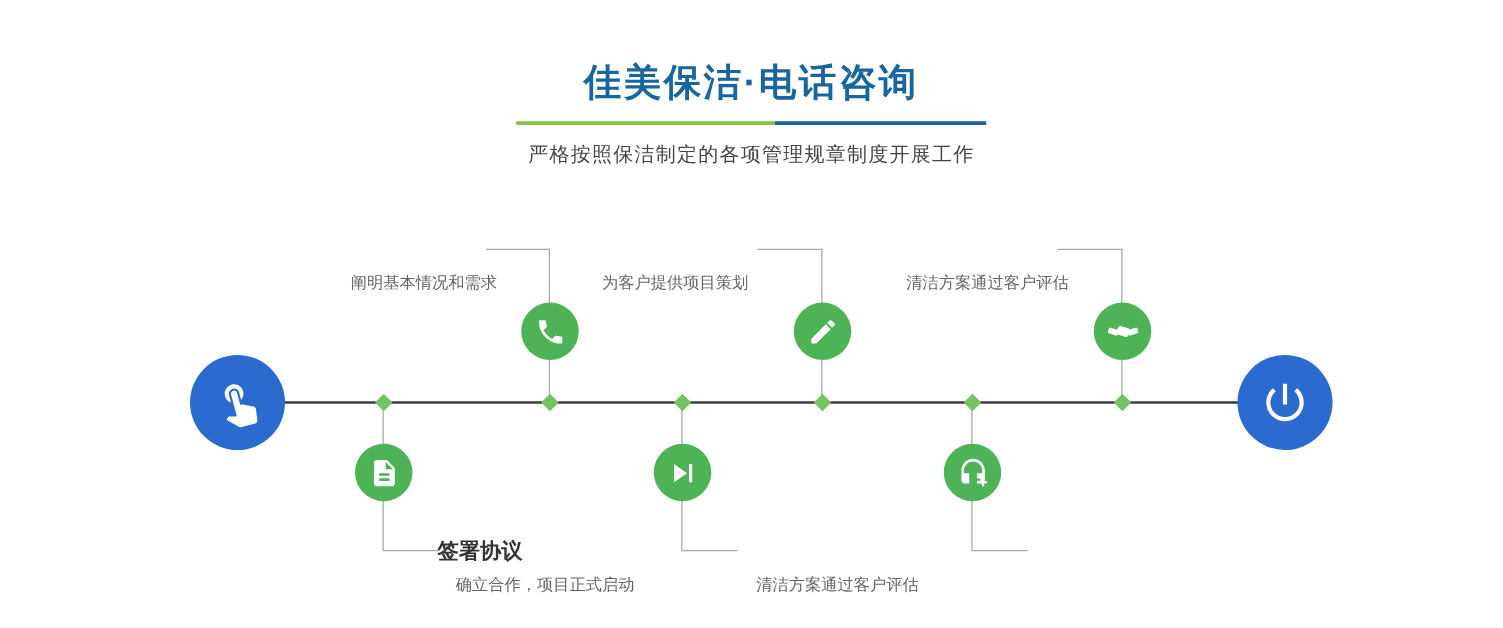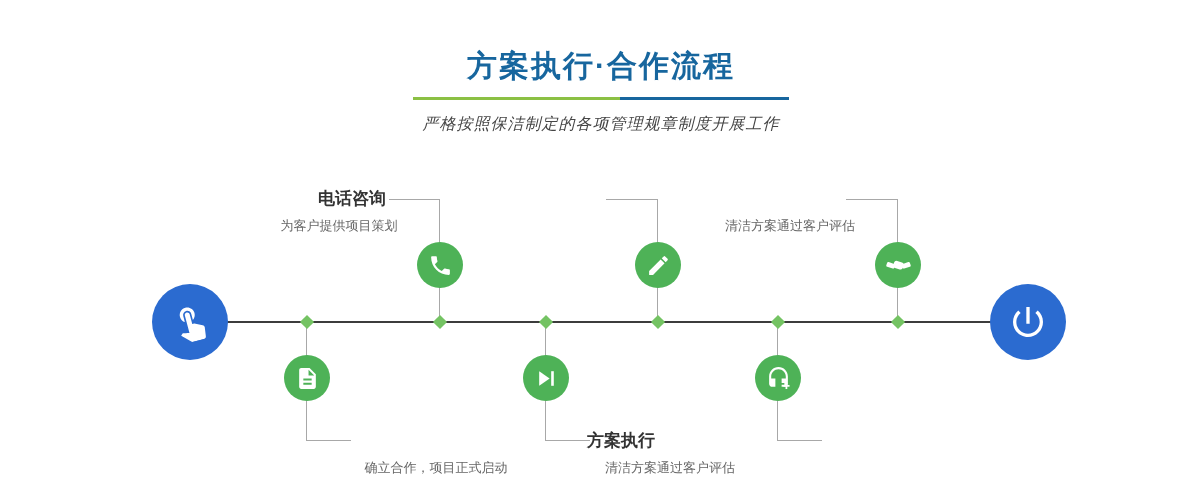--- a/index.html
+++ b/index.html
@@ -6,21 +6,21 @@
   html,body { background:#fff; }
   body { font-family:"Liberation Sans","DejaVu Sans",sans-serif; }
   #canvas { position:relative; width:1202px; height:502px; background:#ffffff; overflow:hidden; }
 
   .title { position:absolute; top:46px; left:0; width:100%; text-align:center;
            font-size:30px; font-weight:bold; color:#17669e; letter-spacing:2px; }
   .underline { position:absolute; top:97px; left:413px; width:376px; height:3px; display:flex; }
   .underline .ug { flex:0 0 55%; background:#8bc044; }
   .underline .ub { flex:1; background:#17669e; }
   .subtitle { position:absolute; top:114px; left:0; width:100%; text-align:center;
-              font-size:16px; color:#454545; letter-spacing:1px;font-style:italic; }
+              font-size:16px; color:#454545; letter-spacing:1px; }
 
   .tl { position:absolute; left:190px; top:321px; width:838px; height:2px; background:#3c3c3c; }
 
   .vl { position:absolute; width:1px; background:#a8a8a8; }
   .hl { position:absolute; height:1px; background:#a8a8a8; }
 
   .d  { position:absolute; top:317px; width:10px; height:10px; background:#74c363;
         transform:rotate(45deg); }
 
   .gc { position:absolute; width:46px; height:46px; border-radius:50%; background:#4eb257;
@@ -34,21 +34,21 @@
   .st { position:absolute; width:140px; text-align:center; font-size:17px; font-weight:bold;
         color:#333333; line-height:20px; }
   .sd { position:absolute; width:220px; text-align:center; font-size:13px; color:#666666;
         line-height:16px; }
 </style>
 </head>
 <body>
 
 <div id="canvas">
 
-  <h1 class="title">方案执行·合作流程</h1>
+  <h1 class="title">佳美保洁·电话咨询</h1>
   <div class="underline">
     <span class="ug"></span>
     <span class="ub"></span>
   </div>
   <div class="subtitle">严格按照保洁制定的各项管理规章制度开展工作</div>
 
   <div class="vl" style="left:439px;top:199px;height:123px"></div>
   <div class="vl" style="left:657px;top:199px;height:123px"></div>
   <div class="vl" style="left:897px;top:199px;height:123px"></div>
   <div class="vl" style="left:306px;top:322px;height:119px"></div>
@@ -114,25 +114,25 @@
     </svg>
   </div>
   <div class="gc" style="left:755px;top:355px">
     <svg viewBox="0 0 24 24">
       <path d="M12 1c-4.97 0-9 4.03-9 9v7c0 1.66 1.34 3 3 3h3v-8H5v-2c0-3.87 3.13-7 7-7s7 3.13 7 7v2h-4v4.2h2.6v1.7H15V20h3c1.66 0 3-1.34 3-3v-7c0-4.97-4.03-9-9-9z"></path>
       <rect x="16.6" y="18.2" width="6" height="1.7"></rect>
       <rect x="18.75" y="16.1" width="1.7" height="6"></rect>
     </svg>
   </div>
 
-  <div class="st" style="left:282px;top:189px">电话咨询</div>
-  <div class="sd" style="left:229px;top:218px">为客户提供项目策划</div>
+  <div class="sd" style="left:229px;top:218px">阐明基本情况和需求</div>
 
+  <div class="sd" style="left:430px;top:218px">为客户提供项目策划</div>
 
   <div class="sd" style="left:680px;top:218px">清洁方案通过客户评估</div>
 
+  <div class="st" style="left:314px;top:431px">签署协议</div>
   <div class="sd" style="left:326px;top:460px">确立合作，项目正式启动</div>
 
-  <div class="st" style="left:551px;top:431px">方案执行</div>
   <div class="sd" style="left:560px;top:460px">清洁方案通过客户评估</div>
 
 
 </div>
 
 </body></html>

